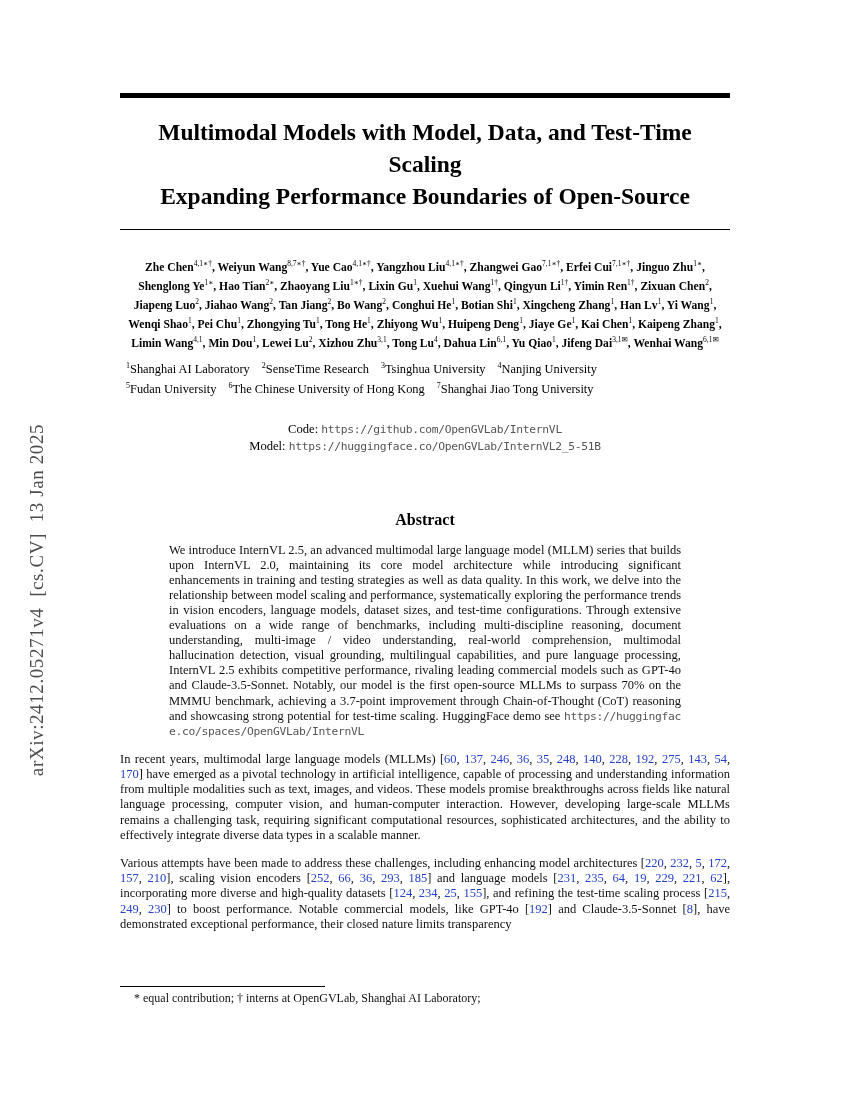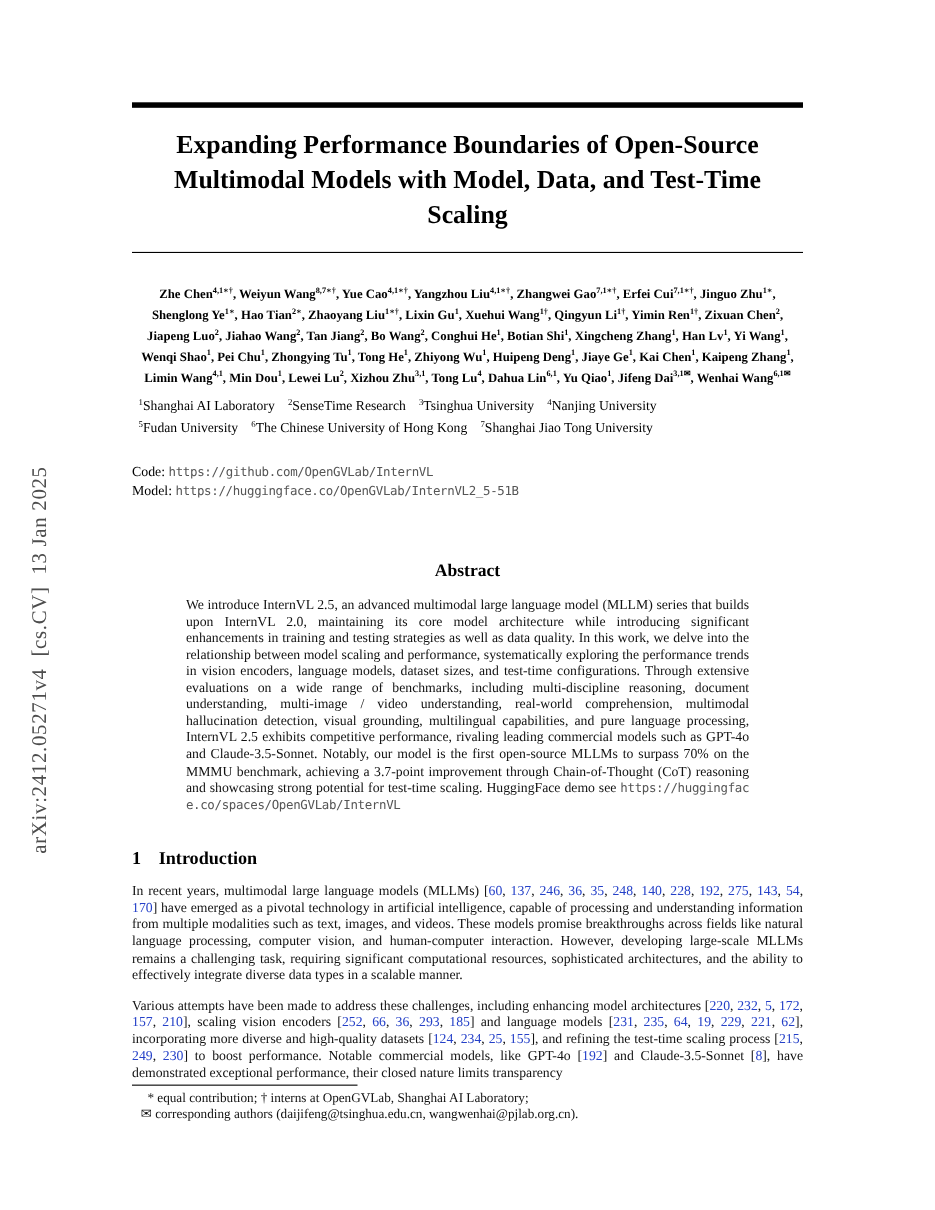--- a/index.html
+++ b/index.html
@@ -7,25 +7,25 @@
     position:relative;width:850px;height:1100px;margin:0 auto;background:#ffffff;
     font-family:"Liberation Serif","DejaVu Serif",serif;color:#111;overflow:hidden;
   }
   .content{position:absolute;left:120px;top:0;width:610px;}
   .top-rule{margin-top:93px;height:5px;background:#000;}
   .paper-title{
     margin-top:18px;text-align:center;font-weight:bold;font-size:23.5px;line-height:32px;color:#000;
   }
   .title-bottom-rule{margin-top:17px;border-top:1.2px solid #000;height:0;}
   .author-block{margin-top:26px;text-align:center;font-size:11.6px;font-weight:bold;line-height:15.2px;color:#000;}
-  .author-block sup{font-size:7.5px;font-weight:bold;}
+  .author-block sup{font-size:7.5px;font-weight:normal;}
   .affil-block{margin-top:7px;text-align:left;font-size:12.4px;line-height:16.5px;color:#000;}
   .affil-block sup{font-size:8px;}
   .affil-item{margin:0 6px;}
-  .links-block{margin-top:23px;text-align:left;font-size:12.6px;line-height:17px;color:#000;}
+  .links-block{margin-top:23px;text-align:center;font-size:12.6px;line-height:17px;color:#000;}
   .link-label{font-family:"Liberation Serif","DejaVu Serif",serif;}
   .link-url,.mono-url{
     font-family:"DejaVu Sans Mono","Liberation Mono",monospace;
     font-size:11.3px;color:var(--url,#555);letter-spacing:-0.3px;
   }
   .mono-url{word-break:break-all;}
   .abstract-heading{margin-top:56px;text-align:center;font-weight:bold;font-size:16px;color:#000;}
   .abstract-text{
     margin:14px auto 0;width:512px;text-align:justify;font-size:12.5px;line-height:15.1px;color:#111;
   }
@@ -49,22 +49,22 @@
 
 <div class="page">
 
   <div class="arxiv-stamp">arXiv:2412.05271v4  [cs.CV]  13 Jan 2025</div>
 
   <div class="content">
 
     <div class="top-rule"></div>
 
     <div class="paper-title">
+      <div>Multimodal Models with Model, Data, and Test-Time Scaling</div>
       <div>Expanding Performance Boundaries of Open-Source</div>
-      <div>Multimodal Models with Model, Data, and Test-Time Scaling</div>
     </div>
 
     <div class="title-bottom-rule"></div>
 
     <div class="author-block">
         <div><span>Zhe Chen<sup>4,1∗†</sup>, </span><span>Weiyun Wang<sup>8,7∗†</sup>, </span><span>Yue Cao<sup>4,1∗†</sup>, </span><span>Yangzhou Liu<sup>4,1∗†</sup>, </span><span>Zhangwei Gao<sup>7,1∗†</sup>, </span><span>Erfei Cui<sup>7,1∗†</sup>, </span><span>Jinguo Zhu<sup>1∗</sup>, </span></div>
         <div><span>Shenglong Ye<sup>1∗</sup>, </span><span>Hao Tian<sup>2∗</sup>, </span><span>Zhaoyang Liu<sup>1∗†</sup>, </span><span>Lixin Gu<sup>1</sup>, </span><span>Xuehui Wang<sup>1†</sup>, </span><span>Qingyun Li<sup>1†</sup>, </span><span>Yimin Ren<sup>1†</sup>, </span><span>Zixuan Chen<sup>2</sup>, </span></div>
         <div><span>Jiapeng Luo<sup>2</sup>, </span><span>Jiahao Wang<sup>2</sup>, </span><span>Tan Jiang<sup>2</sup>, </span><span>Bo Wang<sup>2</sup>, </span><span>Conghui He<sup>1</sup>, </span><span>Botian Shi<sup>1</sup>, </span><span>Xingcheng Zhang<sup>1</sup>, </span><span>Han Lv<sup>1</sup>, </span><span>Yi Wang<sup>1</sup>, </span></div>
         <div><span>Wenqi Shao<sup>1</sup>, </span><span>Pei Chu<sup>1</sup>, </span><span>Zhongying Tu<sup>1</sup>, </span><span>Tong He<sup>1</sup>, </span><span>Zhiyong Wu<sup>1</sup>, </span><span>Huipeng Deng<sup>1</sup>, </span><span>Jiaye Ge<sup>1</sup>, </span><span>Kai Chen<sup>1</sup>, </span><span>Kaipeng Zhang<sup>1</sup>, </span></div>
         <div><span>Limin Wang<sup>4,1</sup>, </span><span>Min Dou<sup>1</sup>, </span><span>Lewei Lu<sup>2</sup>, </span><span>Xizhou Zhu<sup>3,1</sup>, </span><span>Tong Lu<sup>4</sup>, </span><span>Dahua Lin<sup>6,1</sup>, </span><span>Yu Qiao<sup>1</sup>, </span><span>Jifeng Dai<sup>3,1✉</sup>, </span><span>Wenhai Wang<sup>6,1✉</sup></span></div>
@@ -77,29 +77,25 @@
 
     <div class="links-block">
         <div><span class="link-label">Code: </span><span class="link-url">https://github.com/OpenGVLab/InternVL</span></div>
         <div><span class="link-label">Model: </span><span class="link-url">https://huggingface.co/OpenGVLab/InternVL2_5-51B</span></div>
       </div>
 
     <div class="abstract-heading">Abstract</div>
 
     <div class="abstract-text">We introduce InternVL 2.5, an advanced multimodal large language model (MLLM) series that builds upon InternVL 2.0, maintaining its core model architecture while introducing significant enhancements in training and testing strategies as well as data quality. In this work, we delve into the relationship between model scaling and performance, systematically exploring the performance trends in vision encoders, language models, dataset sizes, and test-time configurations. Through extensive evaluations on a wide range of benchmarks, including multi-discipline reasoning, document understanding, multi-image / video understanding, real-world comprehension, multimodal hallucination detection, visual grounding, multilingual capabilities, and pure language processing, InternVL 2.5 exhibits competitive performance, rivaling leading commercial models such as GPT-4o and Claude-3.5-Sonnet. Notably, our model is the first open-source MLLMs to surpass 70% on the MMMU benchmark, achieving a 3.7-point improvement through Chain-of-Thought (CoT) reasoning and showcasing strong potential for test-time scaling. HuggingFace demo see <span class="mono-url">https://huggingface.co/spaces/OpenGVLab/InternVL</span></div>
 
-    <div class="section-heading">
-      <span class="section-number">1</span><span>Introduction</span>
-    </div>
 
     <div class="body-para">In recent years, multimodal large language models (MLLMs) [<span class="cite">60</span>, <span class="cite">137</span>, <span class="cite">246</span>, <span class="cite">36</span>, <span class="cite">35</span>, <span class="cite">248</span>, <span class="cite">140</span>, <span class="cite">228</span>, <span class="cite">192</span>, <span class="cite">275</span>, <span class="cite">143</span>, <span class="cite">54</span>, <span class="cite">170</span>] have emerged as a pivotal technology in artificial intelligence, capable of processing and understanding information from multiple modalities such as text, images, and videos. These models promise breakthroughs across fields like natural language processing, computer vision, and human-computer interaction. However, developing large-scale MLLMs remains a challenging task, requiring significant computational resources, sophisticated architectures, and the ability to effectively integrate diverse data types in a scalable manner.</div>
 
     <div class="body-para">Various attempts have been made to address these challenges, including enhancing model architectures [<span class="cite">220</span>, <span class="cite">232</span>, <span class="cite">5</span>, <span class="cite">172</span>, <span class="cite">157</span>, <span class="cite">210</span>], scaling vision encoders [<span class="cite">252</span>, <span class="cite">66</span>, <span class="cite">36</span>, <span class="cite">293</span>, <span class="cite">185</span>] and language models [<span class="cite">231</span>, <span class="cite">235</span>, <span class="cite">64</span>, <span class="cite">19</span>, <span class="cite">229</span>, <span class="cite">221</span>, <span class="cite">62</span>], incorporating more diverse and high-quality datasets [<span class="cite">124</span>, <span class="cite">234</span>, <span class="cite">25</span>, <span class="cite">155</span>], and refining the test-time scaling process [<span class="cite">215</span>, <span class="cite">249</span>, <span class="cite">230</span>] to boost performance. Notable commercial models, like GPT-4o [<span class="cite">192</span>] and Claude-3.5-Sonnet [<span class="cite">8</span>], have demonstrated exceptional performance, their closed nature limits transparency</div>
 
   </div>
 
   <div class="footnote">
     <div class="footnote-rule"></div>
     <div class="footnote-line1">* equal contribution; † interns at OpenGVLab, Shanghai AI Laboratory;</div>
-    <div class="footnote-line2">✉ corresponding authors (daijifeng@tsinghua.edu.cn, wangwenhai@pjlab.org.cn).</div>
   </div>
 
 </div>
 
 </body></html>

